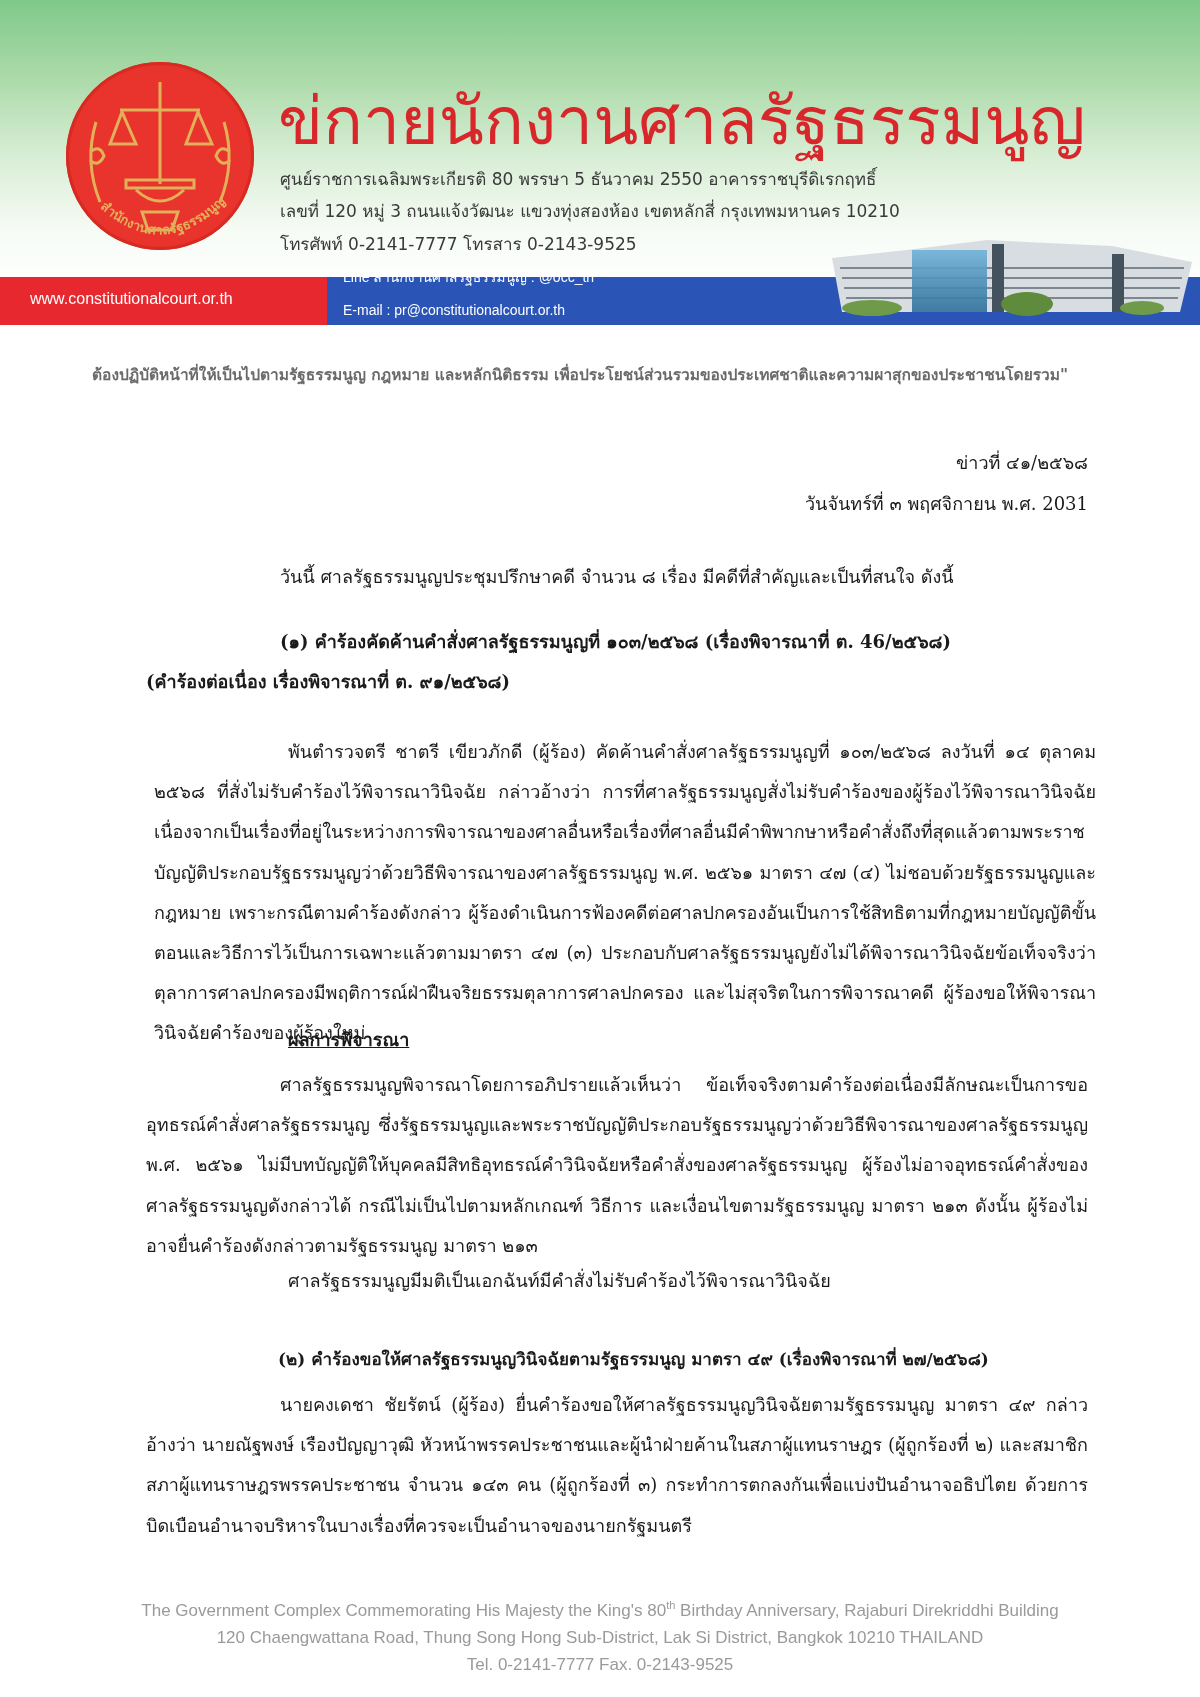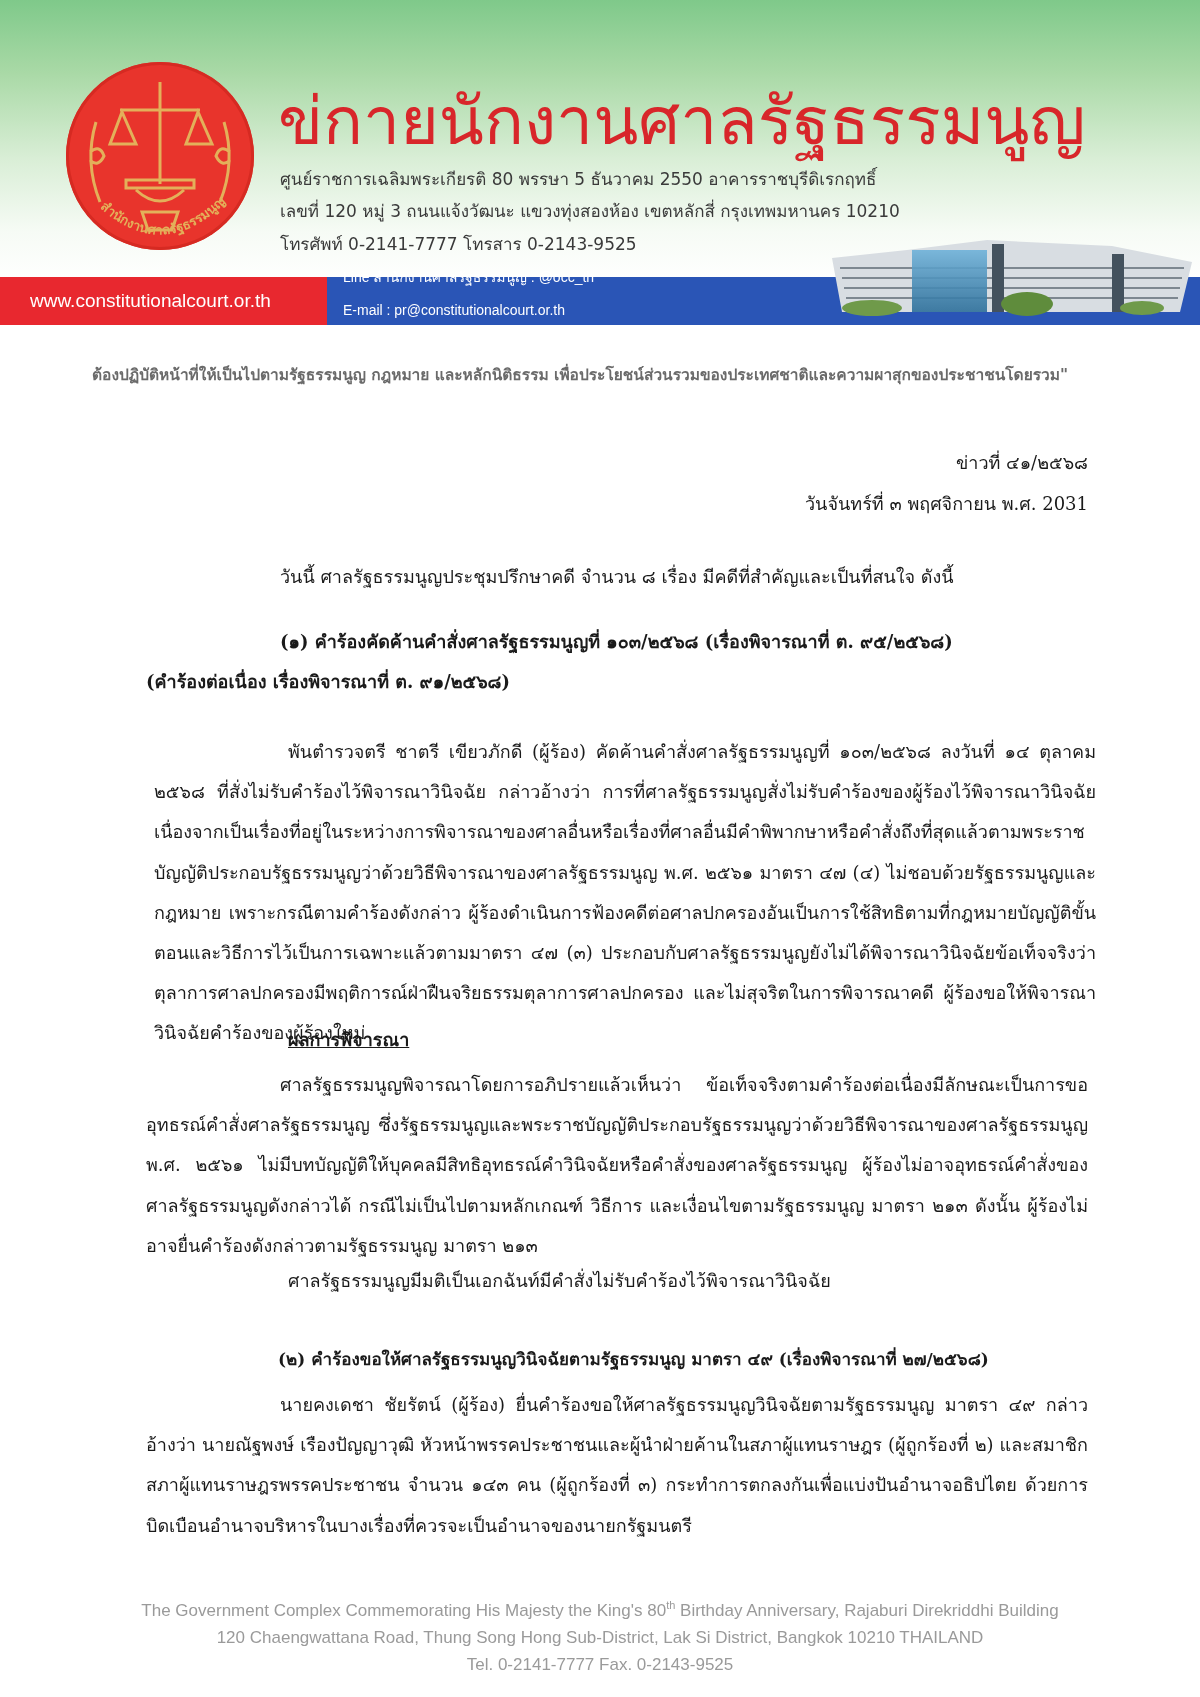--- a/index.html
+++ b/index.html
@@ -27,21 +27,21 @@
     font-family: "DejaVu Sans", sans-serif;
   }
   .addr.l1 { top: 165px; }
   .addr.l2 { top: 197px; }
   .addr.l3 { top: 230px; }
 
   .band { position: absolute; top: 277px; height: 48px; }
   .band.red { left: 0; width: 327px; background: #e8282f; }
   .band.blue { left: 327px; width: 873px; background: #2a55b6; }
   .site {
-    position: absolute; left: 30px; top: 290px; font-size: 19px; color: #ffffff;
+    position: absolute; left: 30px; top: 290px; font-size: 16px; color: #ffffff;
     font-family: "Liberation Sans", sans-serif; white-space: nowrap;
   }
   .contact {
     position: absolute; left: 343px; font-size: 14px; color: #ffffff; line-height: 18px;
     font-family: "Liberation Sans", sans-serif; white-space: nowrap;
   }
   .contact.c1 { top: 268px; }
   .contact.c2 { top: 301px; }
   .building {
     position: absolute; left: 812px; top: 232px; width: 385px; height: 84px;
@@ -139,21 +139,21 @@
 
 <div class="quote">
   <div>ต้องปฏิบัติหน้าที่ให้เป็นไปตามรัฐธรรมนูญ กฎหมาย และหลักนิติธรรม เพื่อประโยชน์ส่วนรวมของประเทศชาติและความผาสุกของประชาชนโดยรวม"</div>
 </div>
 
 <div class="doc right-line news-no">ข่าวที่ ๔๑/๒๕๖๘</div>
 <div class="doc right-line news-date">วันจันทร์ที่ ๓ พฤศจิกายน พ.ศ. 2031</div>
 <div class="doc intro">วันนี้ ศาลรัฐธรรมนูญประชุมปรึกษาคดี จำนวน ๘ เรื่อง มีคดีที่สำคัญและเป็นที่สนใจ ดังนี้</div>
 
 <div class="doc p h1">
-  <span class="indent"></span><span>(๑) คำร้องคัดค้านคำสั่งศาลรัฐธรรมนูญที่ ๑๐๓/๒๕๖๘ (เรื่องพิจารณาที่ ต. ๙๕/๒๕๖๘)</span><br>
+  <span class="indent"></span><span>(๑) คำร้องคัดค้านคำสั่งศาลรัฐธรรมนูญที่ ๑๐๓/๒๕๖๘ (เรื่องพิจารณาที่ ต. 46/๒๕๖๘)</span><br>
   <span>(คำร้องต่อเนื่อง เรื่องพิจารณาที่ ต. ๙๑/๒๕๖๘)</span>
 </div>
 <div class="doc p case1">
   <span class="indent"></span><span>พันตำรวจตรี ชาตรี เขียวภักดี (ผู้ร้อง) คัดค้านคำสั่งศาลรัฐธรรมนูญที่ ๑๐๓/๒๕๖๘ ลงวันที่ ๑๔ ตุลาคม ๒๕๖๘ ที่สั่งไม่รับคำร้องไว้พิจารณาวินิจฉัย กล่าวอ้างว่า การที่ศาลรัฐธรรมนูญสั่งไม่รับคำร้องของผู้ร้องไว้พิจารณาวินิจฉัยเนื่องจากเป็นเรื่องที่อยู่ในระหว่างการพิจารณาของศาลอื่นหรือเรื่องที่ศาลอื่นมีคำพิพากษาหรือคำสั่งถึงที่สุดแล้วตามพระราชบัญญัติประกอบรัฐธรรมนูญว่าด้วยวิธีพิจารณาของศาลรัฐธรรมนูญ พ.ศ. ๒๕๖๑ มาตรา ๔๗ (๔) ไม่ชอบด้วยรัฐธรรมนูญและกฎหมาย เพราะกรณีตามคำร้องดังกล่าว ผู้ร้องดำเนินการฟ้องคดีต่อศาลปกครองอันเป็นการใช้สิทธิตามที่กฎหมายบัญญัติขั้นตอนและวิธีการไว้เป็นการเฉพาะแล้วตามมาตรา ๔๗ (๓) ประกอบกับศาลรัฐธรรมนูญยังไม่ได้พิจารณาวินิจฉัยข้อเท็จจริงว่า ตุลาการศาลปกครองมีพฤติการณ์ฝ่าฝืนจริยธรรมตุลาการศาลปกครอง และไม่สุจริตในการพิจารณาคดี ผู้ร้องขอให้พิจารณาวินิจฉัยคำร้องของผู้ร้องใหม่</span>
 </div>
 <div class="doc result-h">ผลการพิจารณา</div>
 <div class="doc p result">
   <span class="indent"></span><span>ศาลรัฐธรรมนูญพิจารณาโดยการอภิปรายแล้วเห็นว่า ข้อเท็จจริงตามคำร้องต่อเนื่องมีลักษณะเป็นการขออุทธรณ์คำสั่งศาลรัฐธรรมนูญ ซึ่งรัฐธรรมนูญและพระราชบัญญัติประกอบรัฐธรรมนูญว่าด้วยวิธีพิจารณาของศาลรัฐธรรมนูญ พ.ศ. ๒๕๖๑ ไม่มีบทบัญญัติให้บุคคลมีสิทธิอุทธรณ์คำวินิจฉัยหรือคำสั่งของศาลรัฐธรรมนูญ ผู้ร้องไม่อาจอุทธรณ์คำสั่งของศาลรัฐธรรมนูญดังกล่าวได้ กรณีไม่เป็นไปตามหลักเกณฑ์ วิธีการ และเงื่อนไขตามรัฐธรรมนูญ มาตรา ๒๑๓ ดังนั้น ผู้ร้องไม่อาจยื่นคำร้องดังกล่าวตามรัฐธรรมนูญ มาตรา ๒๑๓</span>
 </div>
 <div class="doc ruling">ศาลรัฐธรรมนูญมีมติเป็นเอกฉันท์มีคำสั่งไม่รับคำร้องไว้พิจารณาวินิจฉัย</div>

